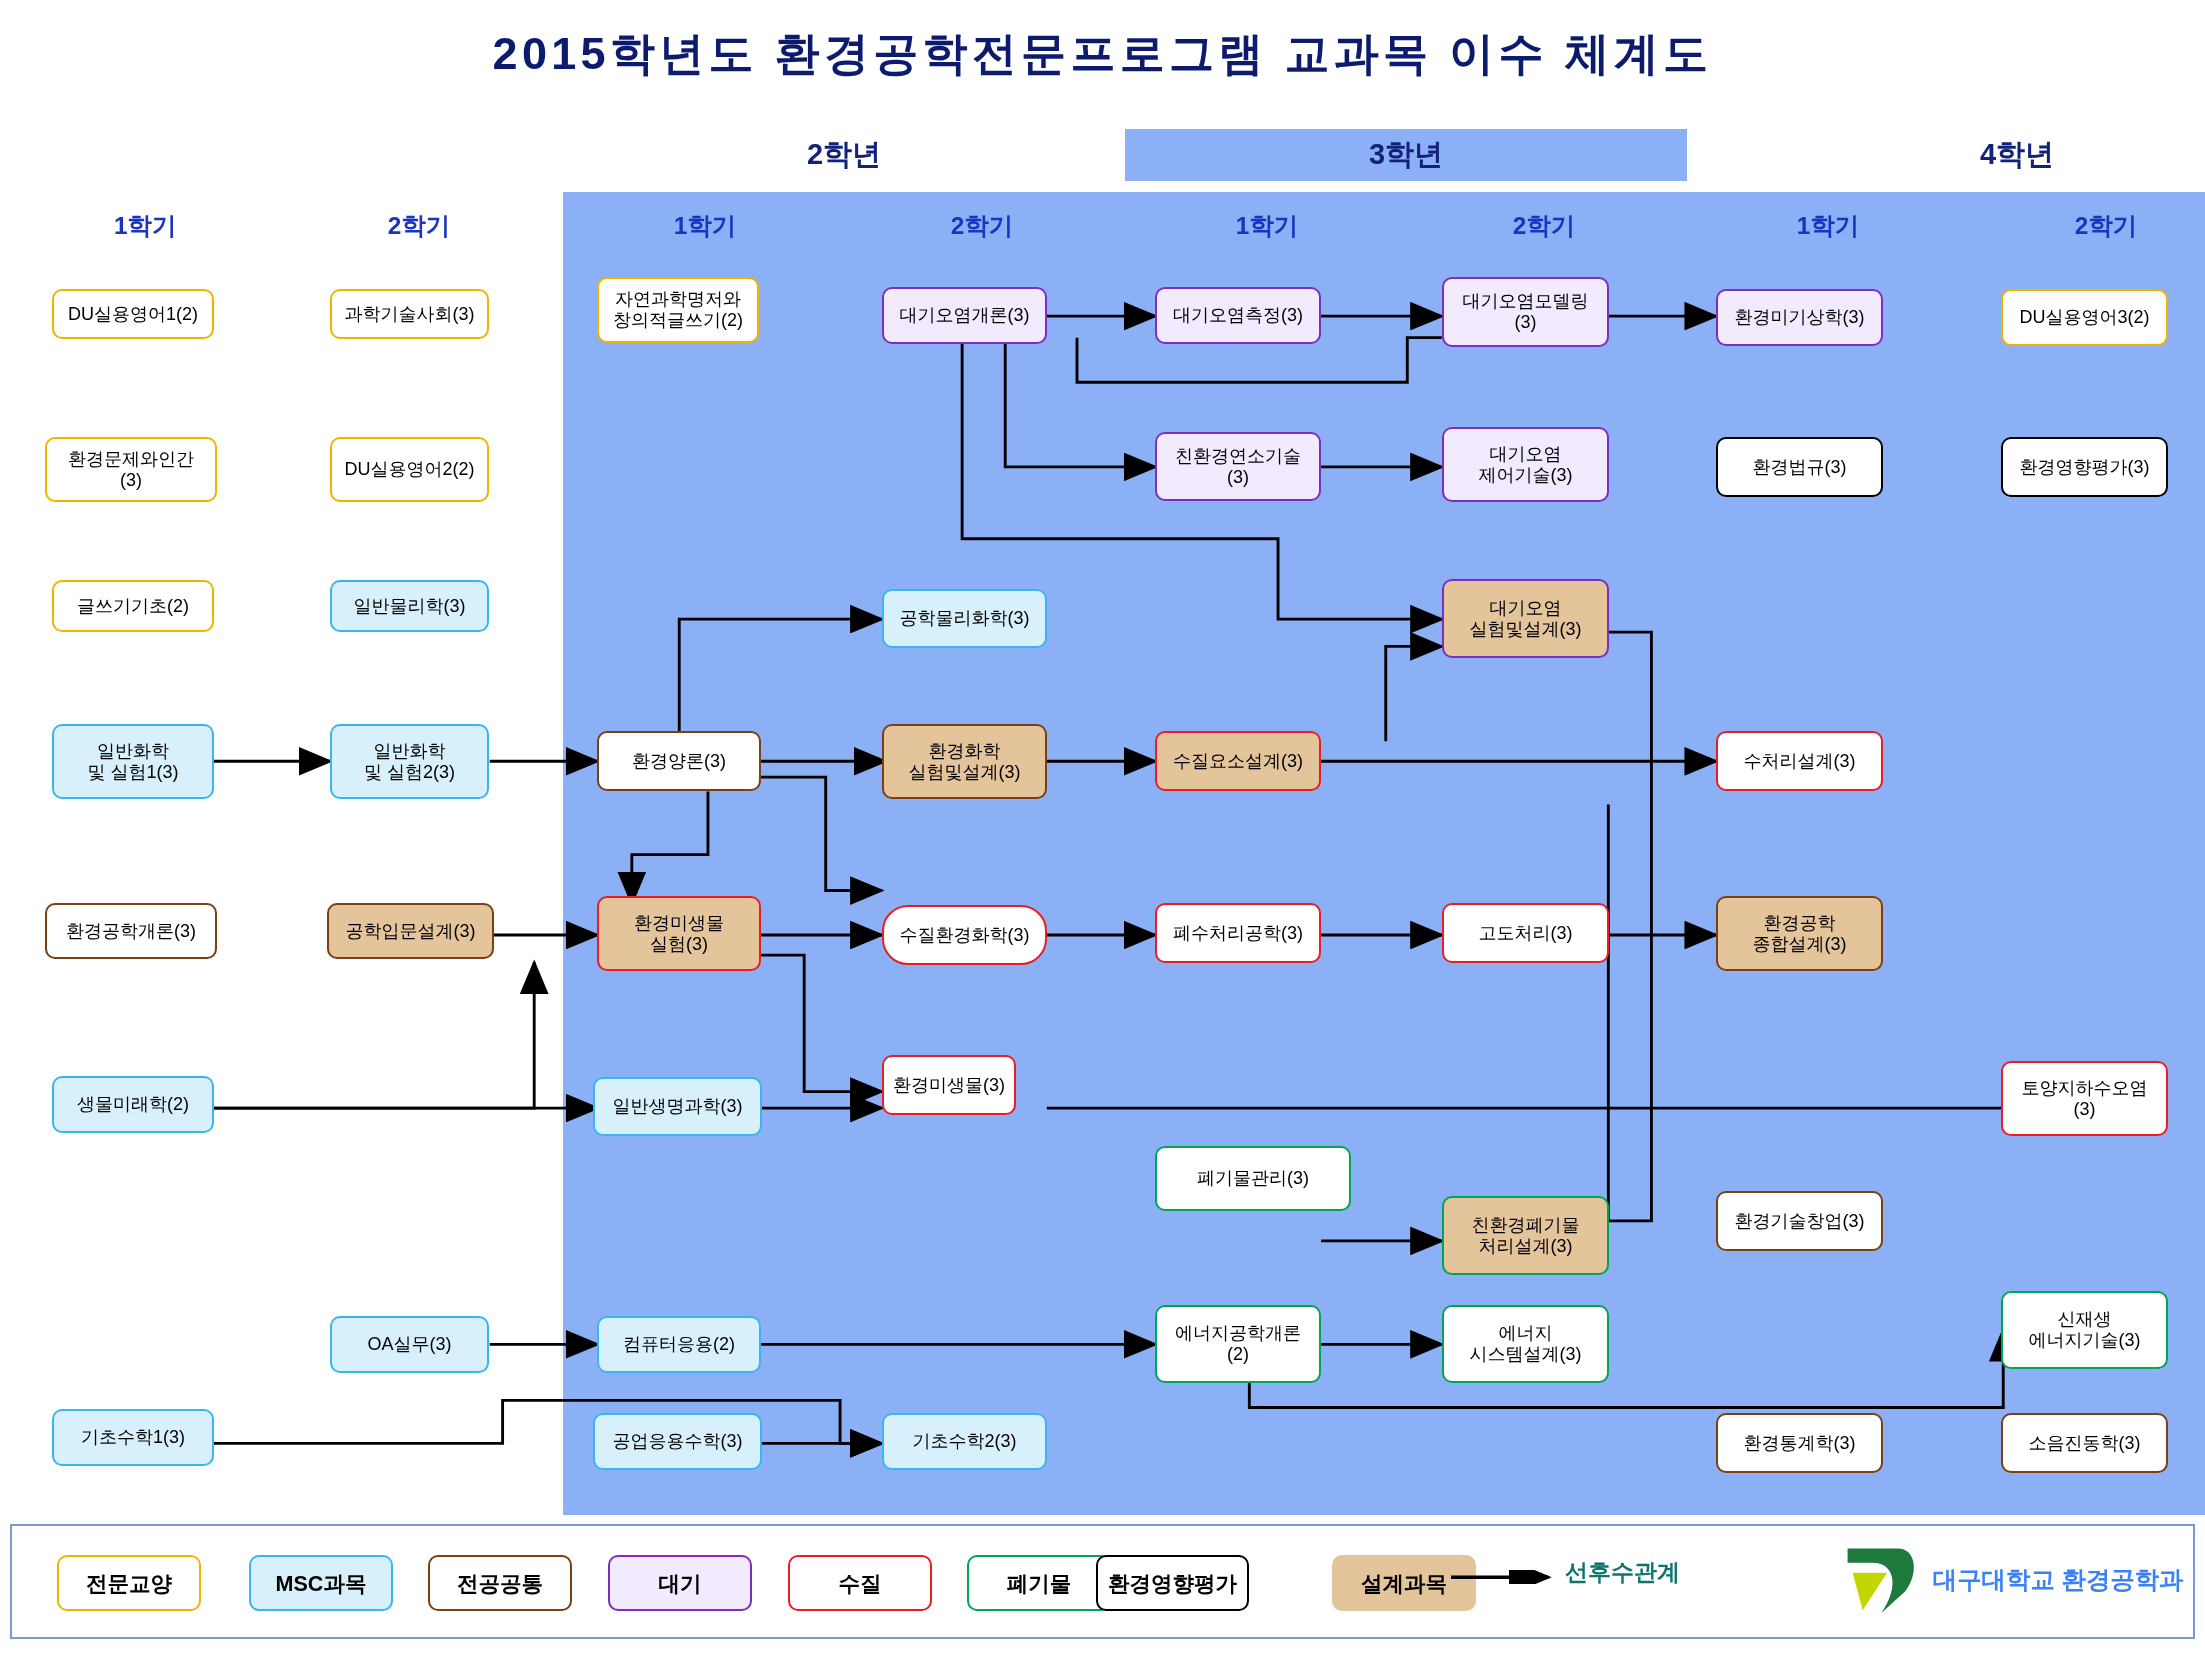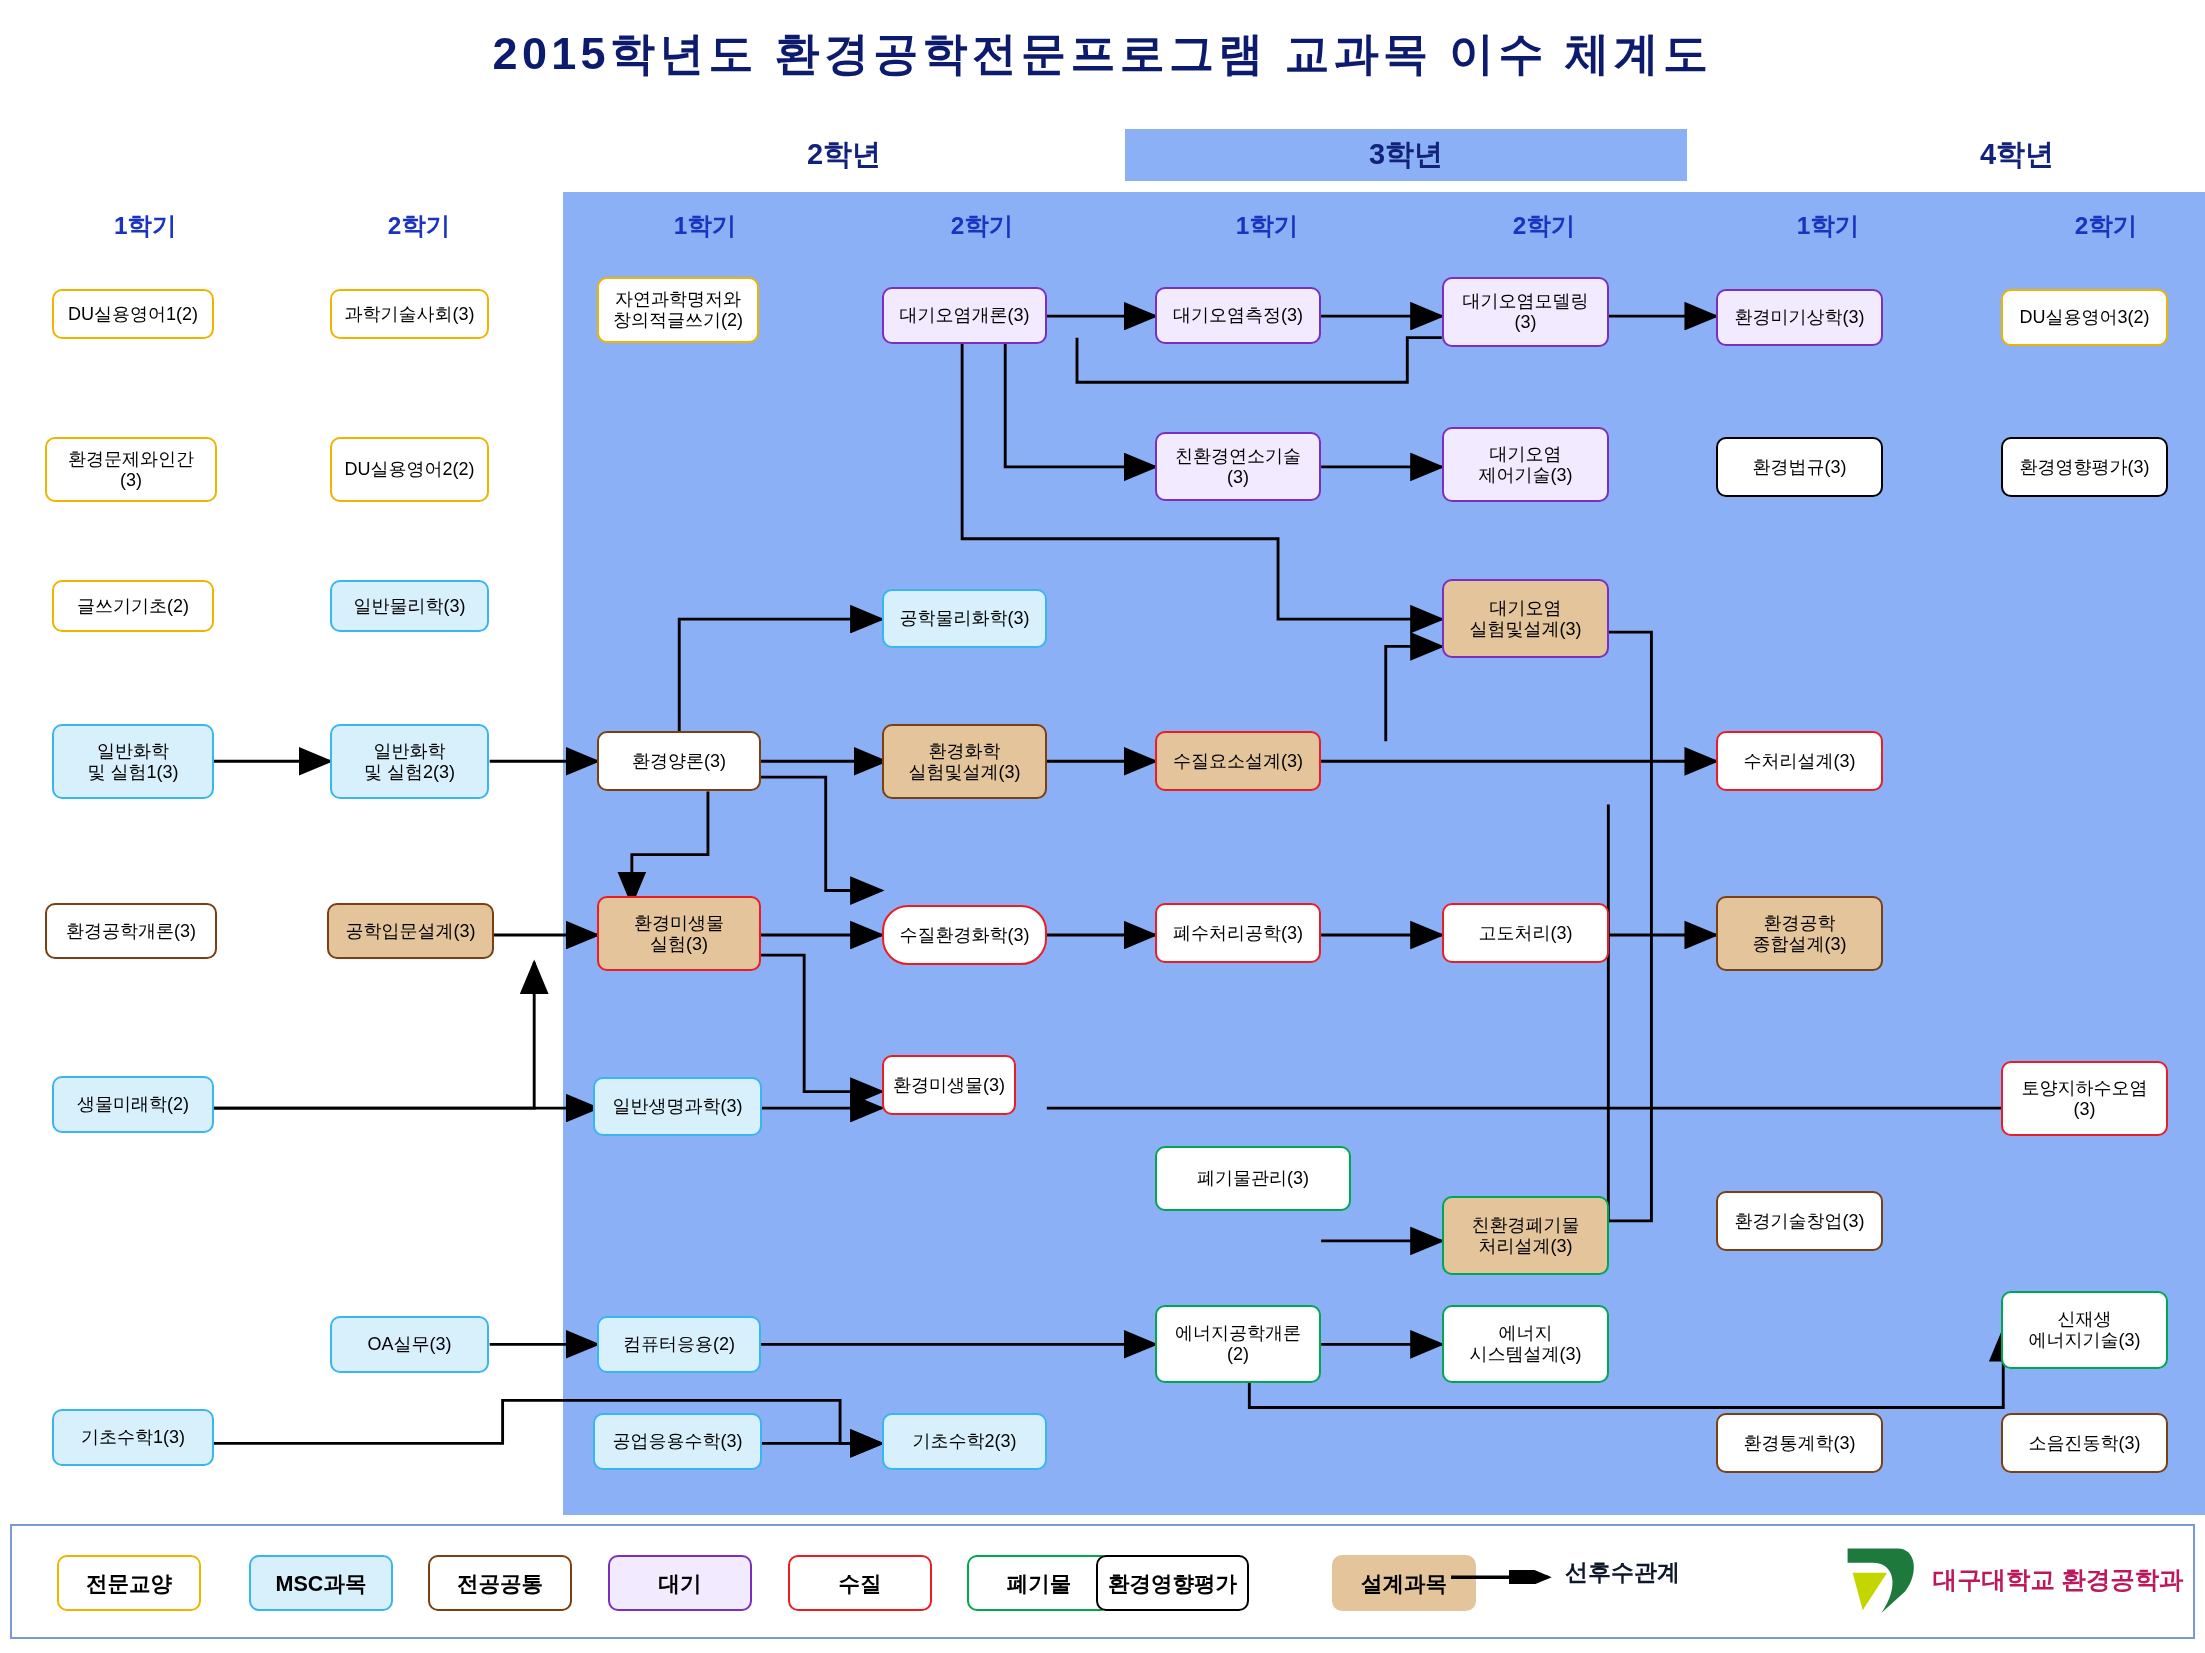--- a/index.html
+++ b/index.html
@@ -120,38 +120,38 @@
     align-items: center;
     justify-content: center;
     font-size: 21.5px;
     font-weight: bold;
   }
   #legend-arrow-label {
     position: absolute;
     left: 1565px; top: 1557px;
     font-size: 23px;
     font-weight: bold;
-    color: #0f172a;
+    color: #0f766e;
   }
   #legend-arrow {
     position: absolute;
     left: 1451px; top: 1570px;
     width: 108px; height: 14.4px;
   }
   #univ-logo {
     position: absolute;
     right: 21.5px; top: 1544px;
     display: flex;
     align-items: center;
     gap: 10px;
   }
   #univ-name {
     font-size: 24.4px;
     font-weight: bold;
-    color: #be185d;
+    color: #3b82f6;
   }
 </style>
 </head>
 <body>
 
 <div id="page">
 
   <div id="title">2015학년도 환경공학전문프로그램 교과목 이수 체계도</div>
 
   <div class="band" id="band-y2"></div>

